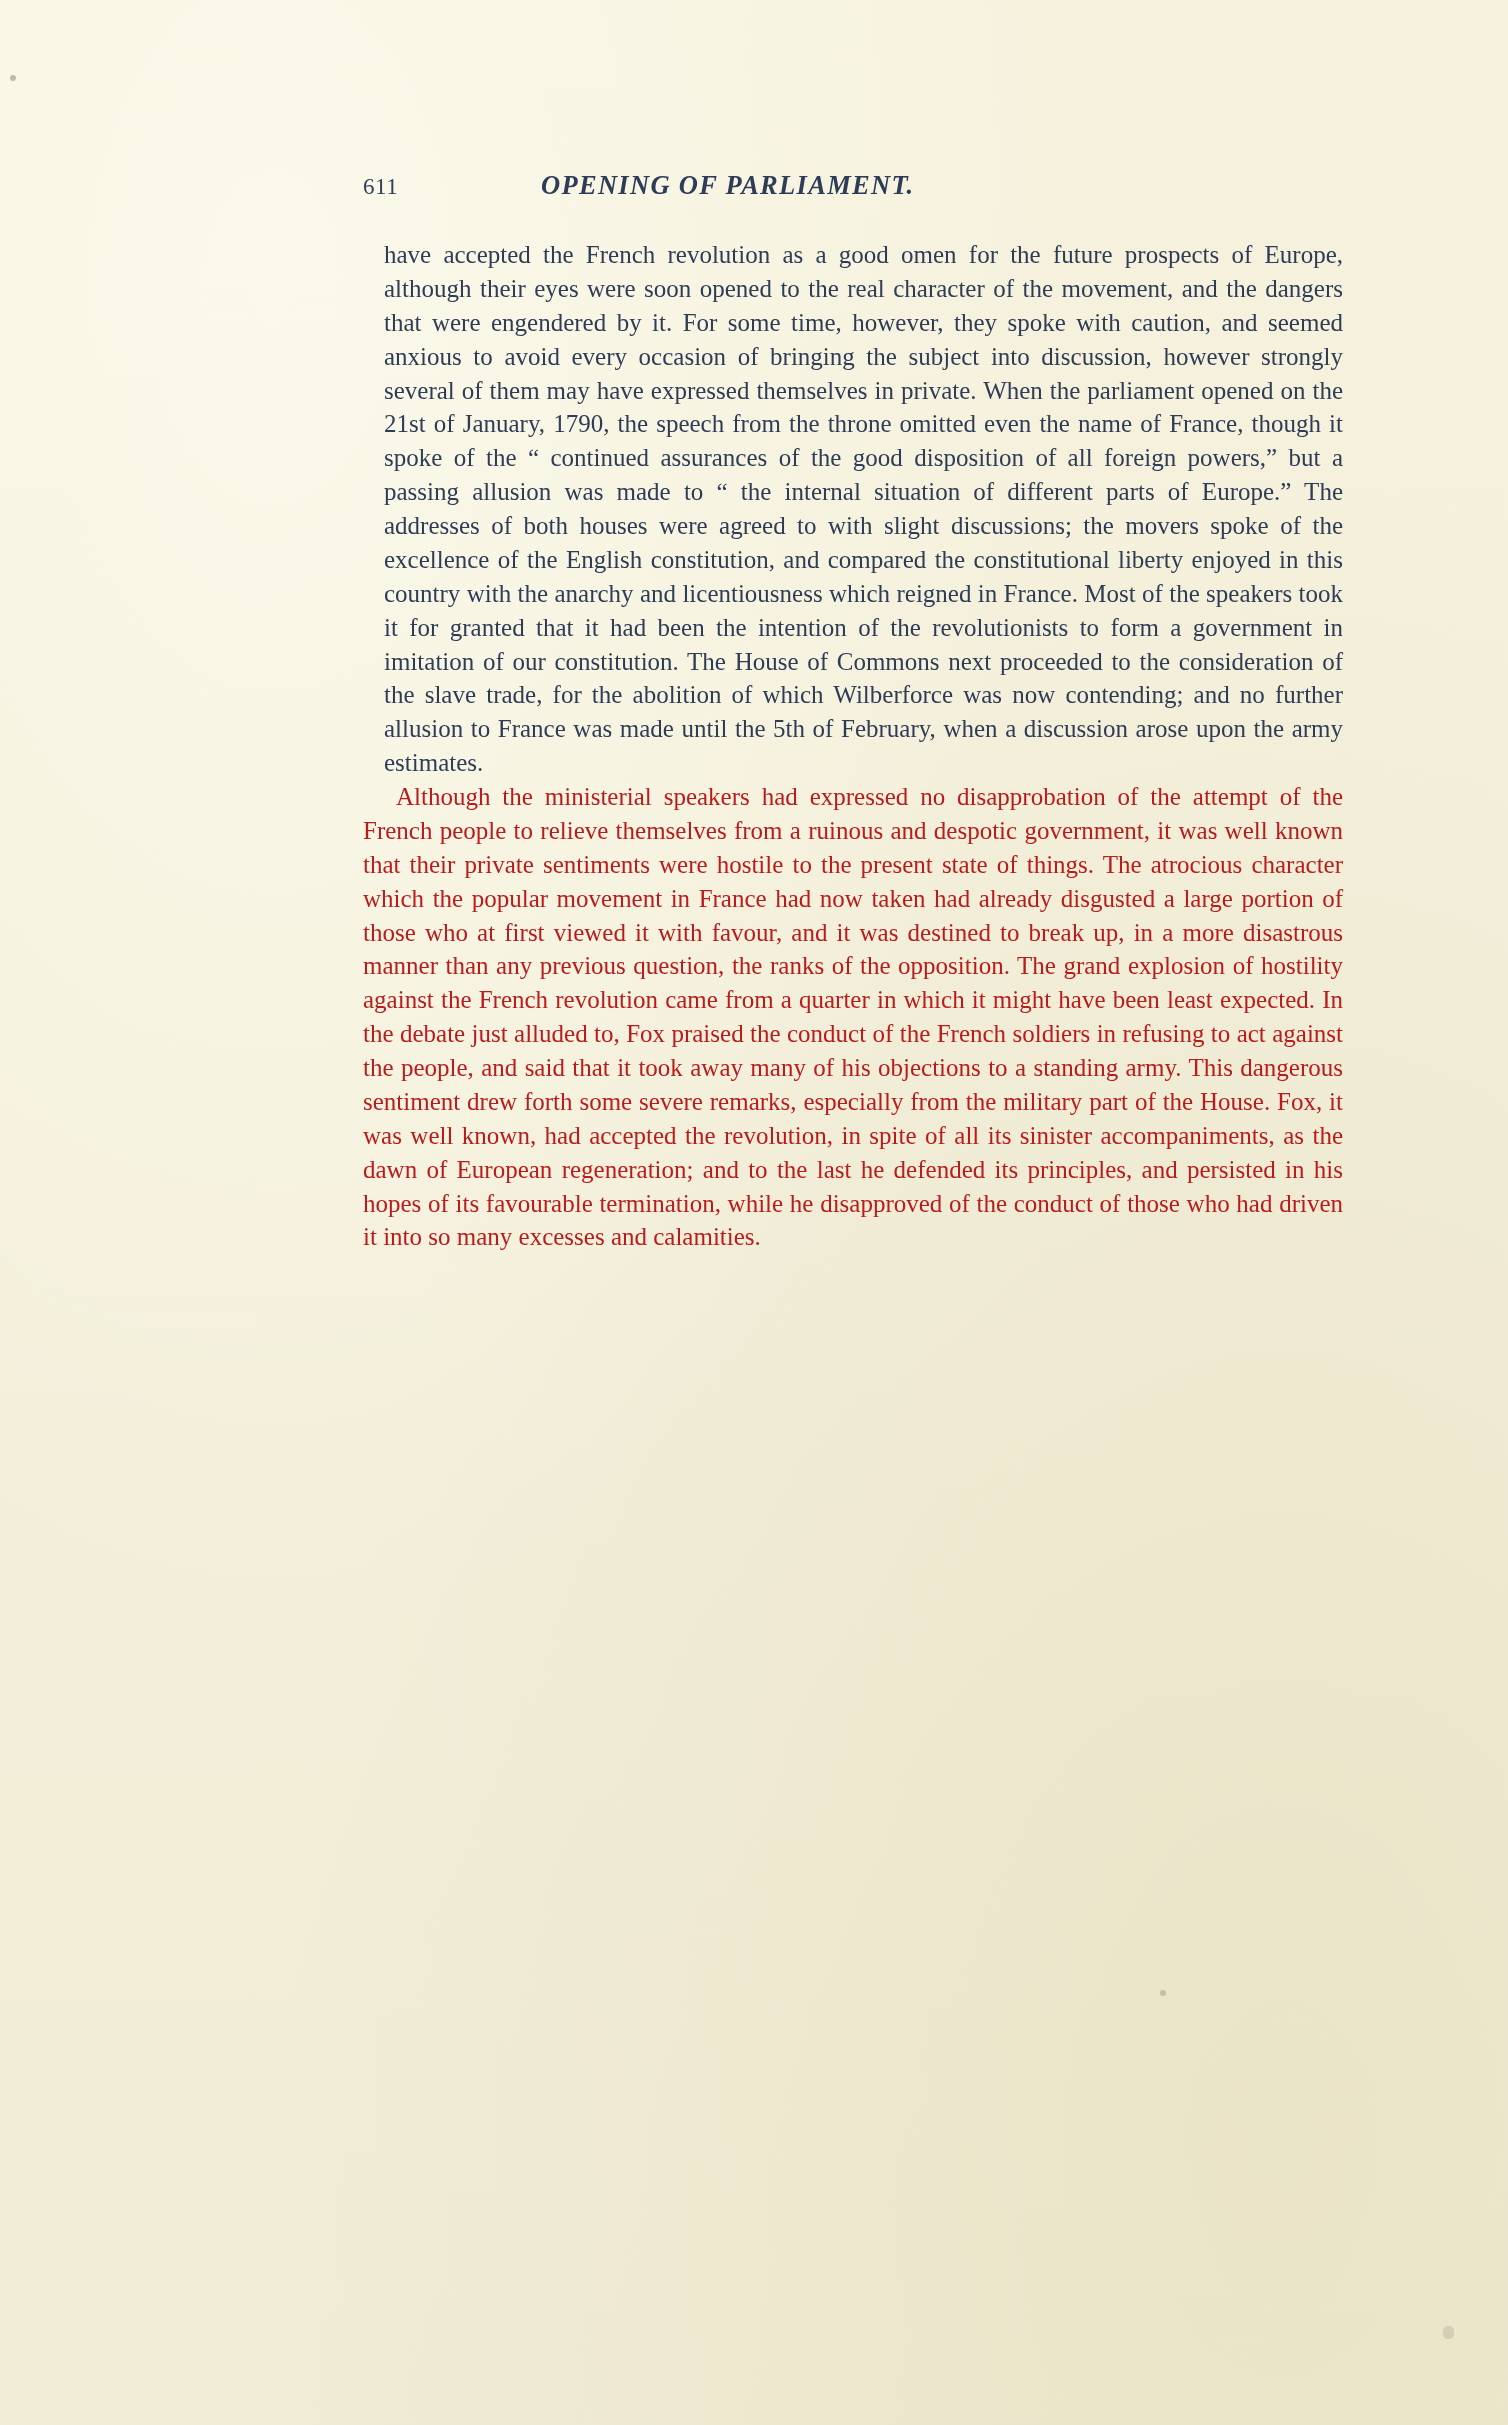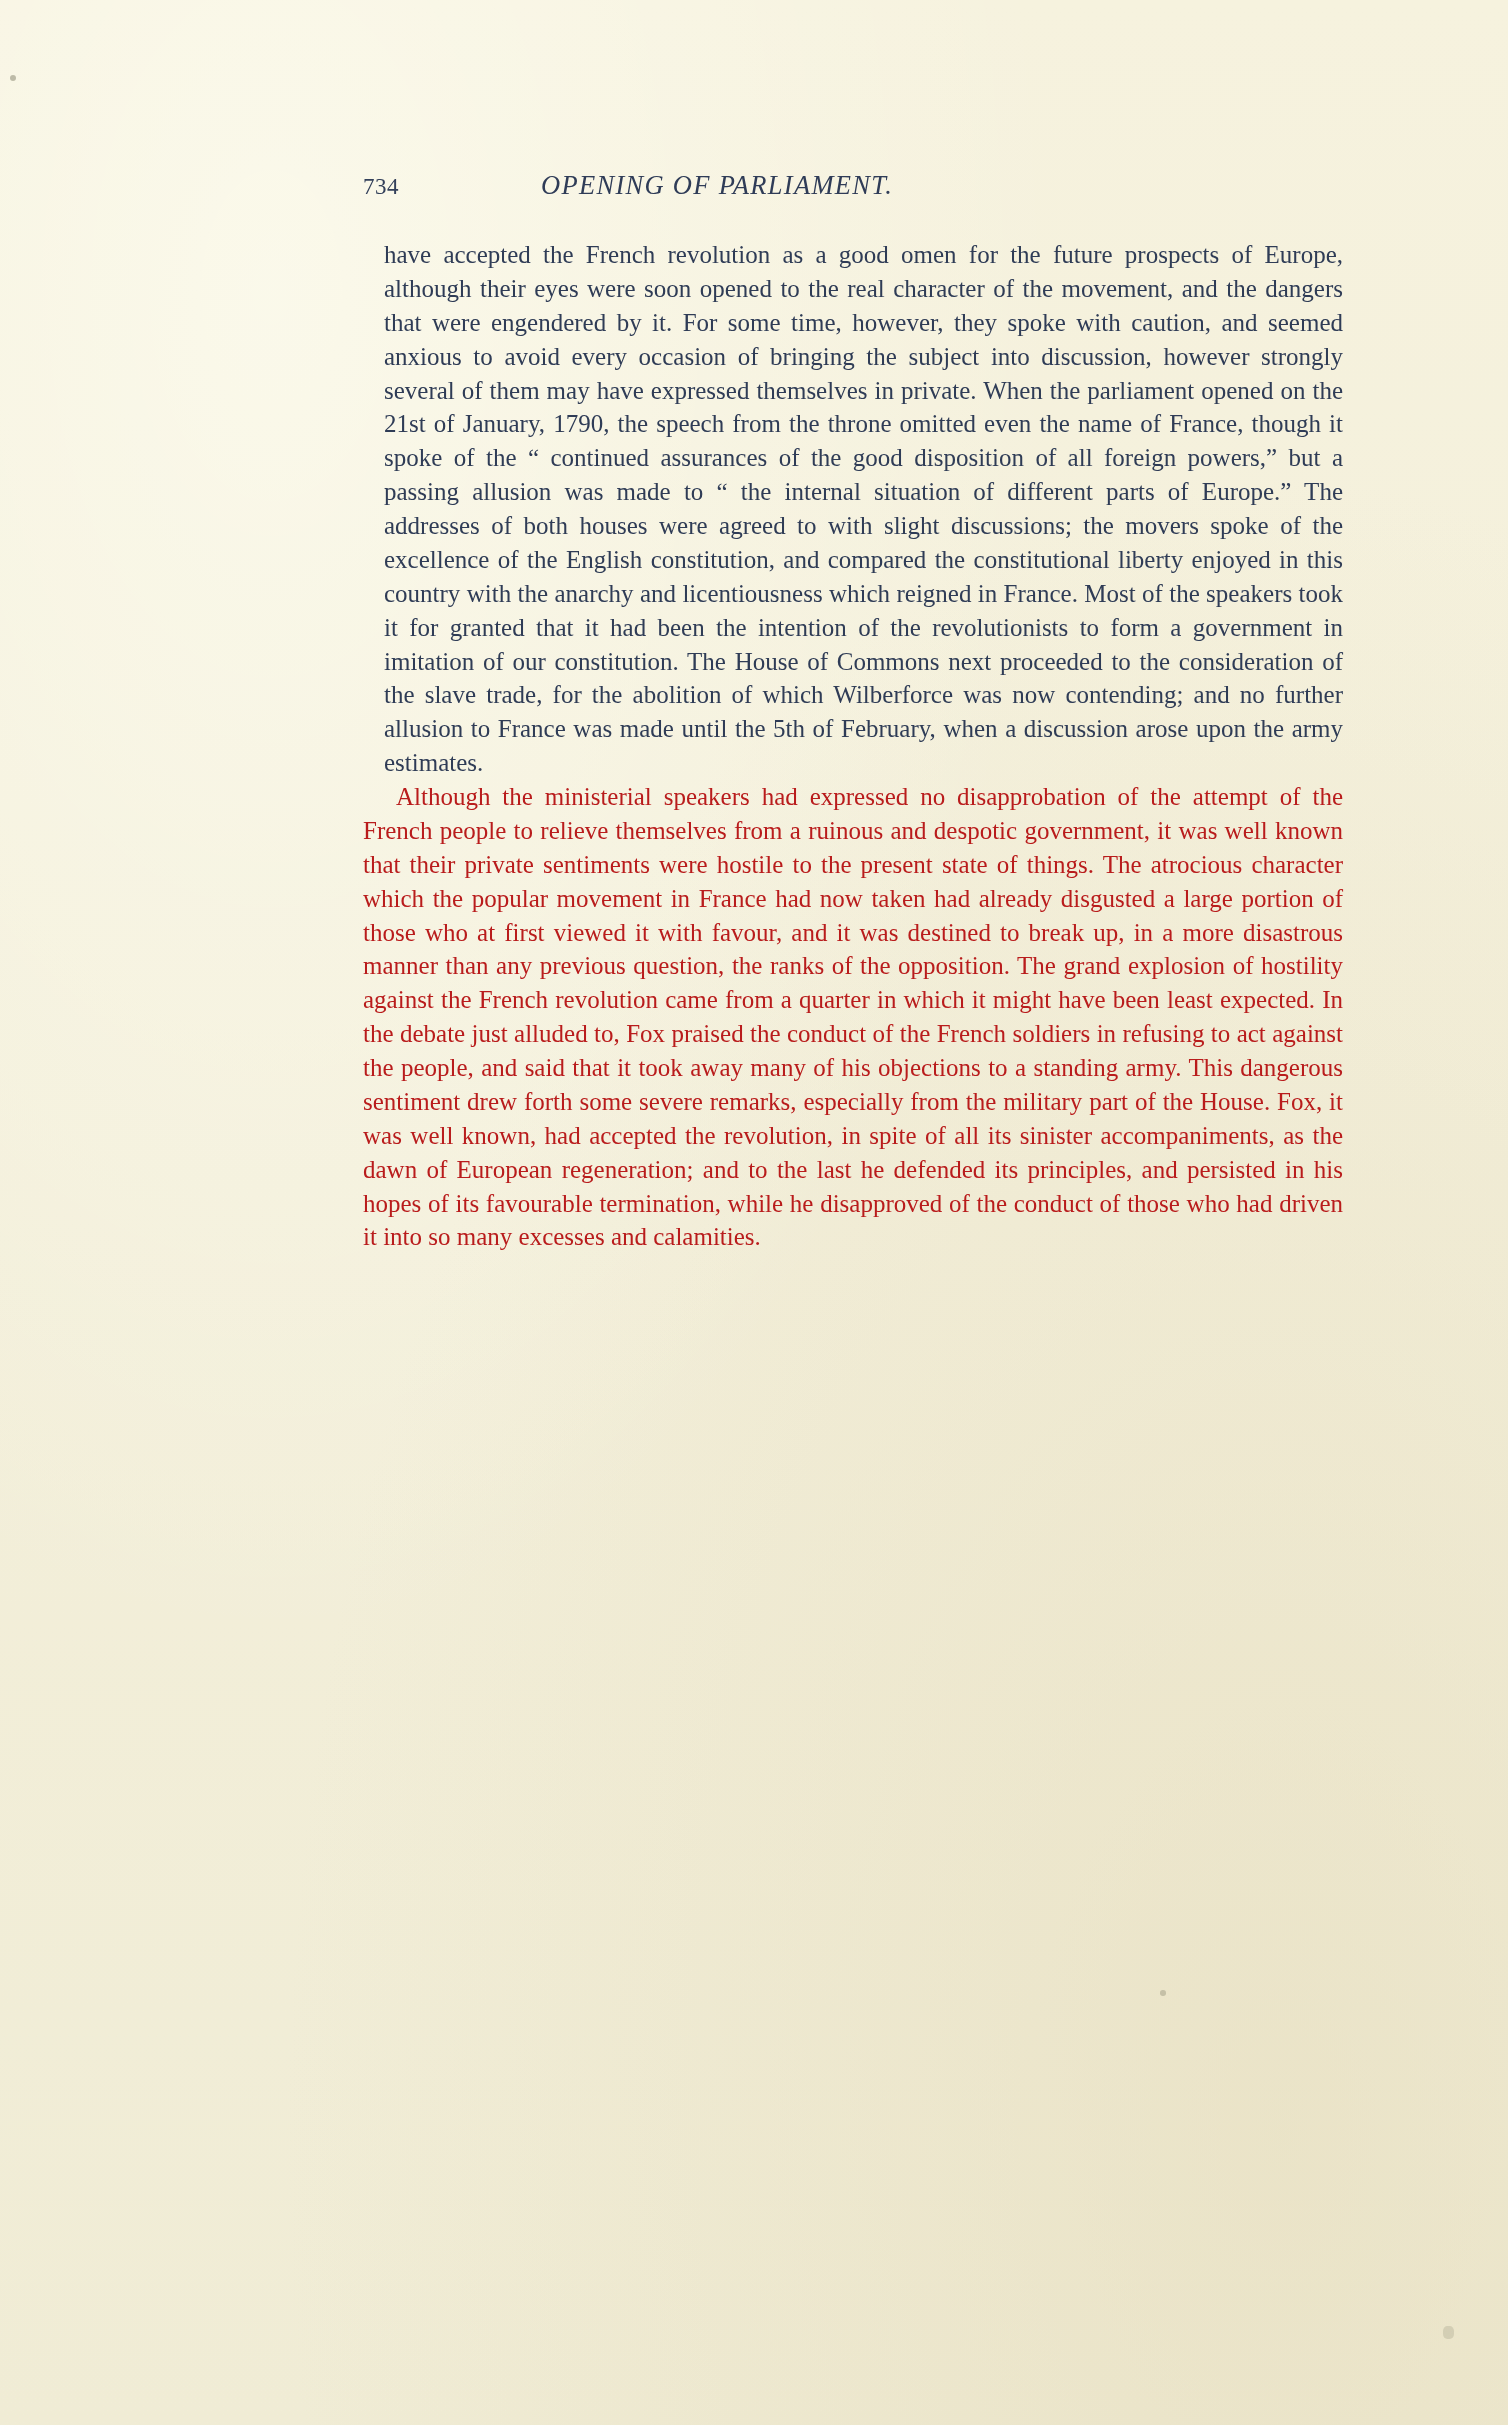--- a/index.html
+++ b/index.html
@@ -60,21 +60,21 @@
     font-size: 23px;
     letter-spacing: 0.5px;
     color: #33405a;
     width: 68px;
     flex: none;
   }
   .head-title {
     font-size: 26.5px;
     letter-spacing: 1.3px;
     font-style: italic;
-    font-weight: 400;
+    font-weight: 700;
     color: #2f3c57;
     margin-left: 110px;
     white-space: nowrap;
   }
 
   .body-text {
     font-size: 25px;
     line-height: 1.355;
     text-align: justify;
     text-justify: inter-word;
@@ -104,21 +104,21 @@
 
 <div class="sheet">
 
   <span class="speck speck-a"></span>
   <span class="speck speck-b"></span>
   <span class="speck speck-c"></span>
 
   <div class="content">
 
     <div class="running-head">
-      <span class="folio">734</span>
+      <span class="folio">611</span>
       <span class="head-title">OPENING OF PARLIAMENT.</span>
     </div>
 
     <div class="body-text">
       <p>have accepted the French revolution as a good omen for the future prospects of Europe, although their eyes were soon opened to the real character of the movement, and the dangers that were engendered by it. For some time, however, they spoke with caution, and seemed anxious to avoid every occasion of bringing the subject into discussion, however strongly several of them may have expressed themselves in private. When the parliament opened on the 21st of January, 1790, the speech from the throne omitted even the name of France, though it spoke of the “ continued assurances of the good disposition of all foreign powers,” but a passing allusion was made to “ the internal situation of different parts of Europe.” The addresses of both houses were agreed to with slight discussions; the movers spoke of the excellence of the English constitution, and compared the constitutional liberty enjoyed in this country with the anarchy and licentiousness which reigned in France. Most of the speakers took it for granted that it had been the intention of the revolutionists to form a government in imitation of our constitution. The House of Commons next proceeded to the consideration of the slave trade, for the abolition of which Wilberforce was now contending; and no further allusion to France was made until the 5th of February, when a discussion arose upon the army estimates.</p>
       <p class="indent darker">Although the ministerial speakers had expressed no disapprobation of the attempt of the French people to relieve themselves from a ruinous and despotic government, it was well known that their private sentiments were hostile to the present state of things. The atrocious character which the popular movement in France had now taken had already disgusted a large portion of those who at first viewed it with favour, and it was destined to break up, in a more disastrous manner than any previous question, the ranks of the opposition. The grand explosion of hostility against the French revolution came from a quarter in which it might have been least expected. In the debate just alluded to, Fox praised the conduct of the French soldiers in refusing to act against the people, and said that it took away many of his objections to a standing army. This dangerous sentiment drew forth some severe remarks, especially from the military part of the House. Fox, it was well known, had accepted the revolution, in spite of all its sinister accompaniments, as the dawn of European regeneration; and to the last he defended its principles, and persisted in his hopes of its favourable termination, while he disapproved of the conduct of those who had driven it into so many excesses and calamities.</p>
     </div>
 
   </div>
 </div>

